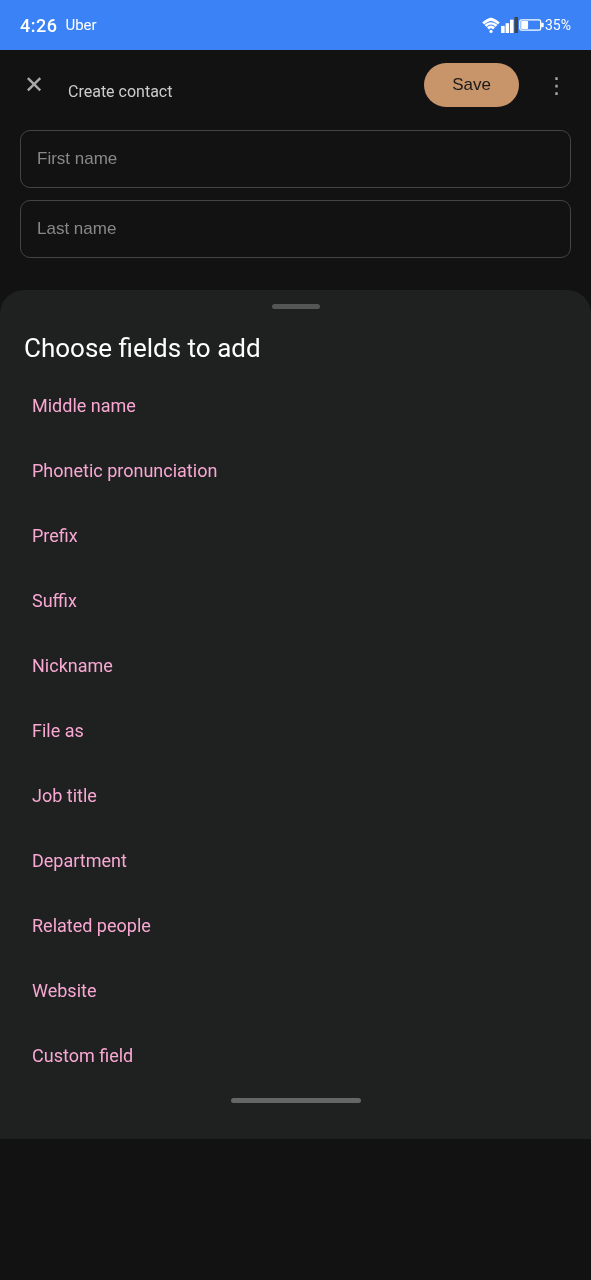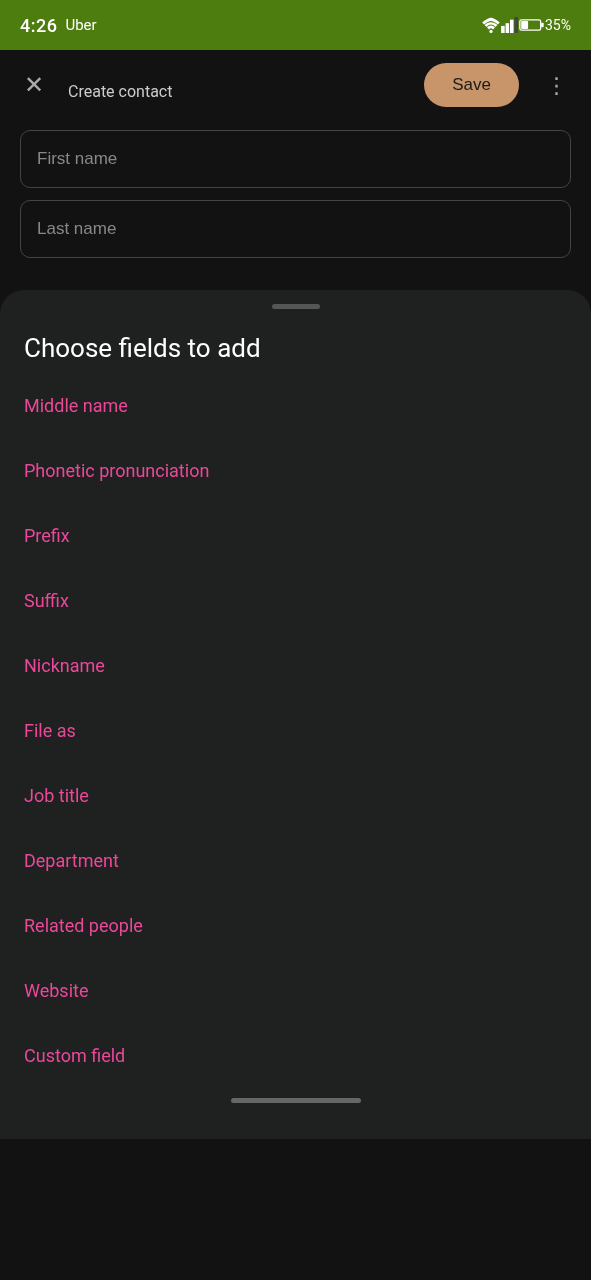--- a/index.html
+++ b/index.html
@@ -16,21 +16,21 @@
       font-family: 'Roboto', Arial, sans-serif;
       color: #ffffff;
       position: relative;
       overflow-x: hidden;
     }
 
     
     .status-bar {
       width: 100%;
       height: 50px;
-      background-color: #4d7c0f;
+      background-color: #3b82f6;
       display: flex;
       align-items: center;
       justify-content: space-between;
       padding: 8px 20px;
     }
 
     .status-time {
       font-size: 18px;
       font-weight: 500;
       color: #ffffff;
@@ -177,23 +177,23 @@
       padding: 16px 24px 10px 24px;
     }
 
     .field-list {
       list-style: none;
       padding: 0;
       margin: 0;
     }
 
     .field-item {
-      padding: 22px 24px;
+      padding: 22px 32px;
       font-size: 18px;
-      color: #ec4899;
+      color: #f9a8d4;
       font-weight: 400;
       cursor: pointer;
       border-bottom: none;
     }
 
     
     .home-indicator {
       display: flex;
       justify-content: center;
       padding: 10px 0 6px 0;

